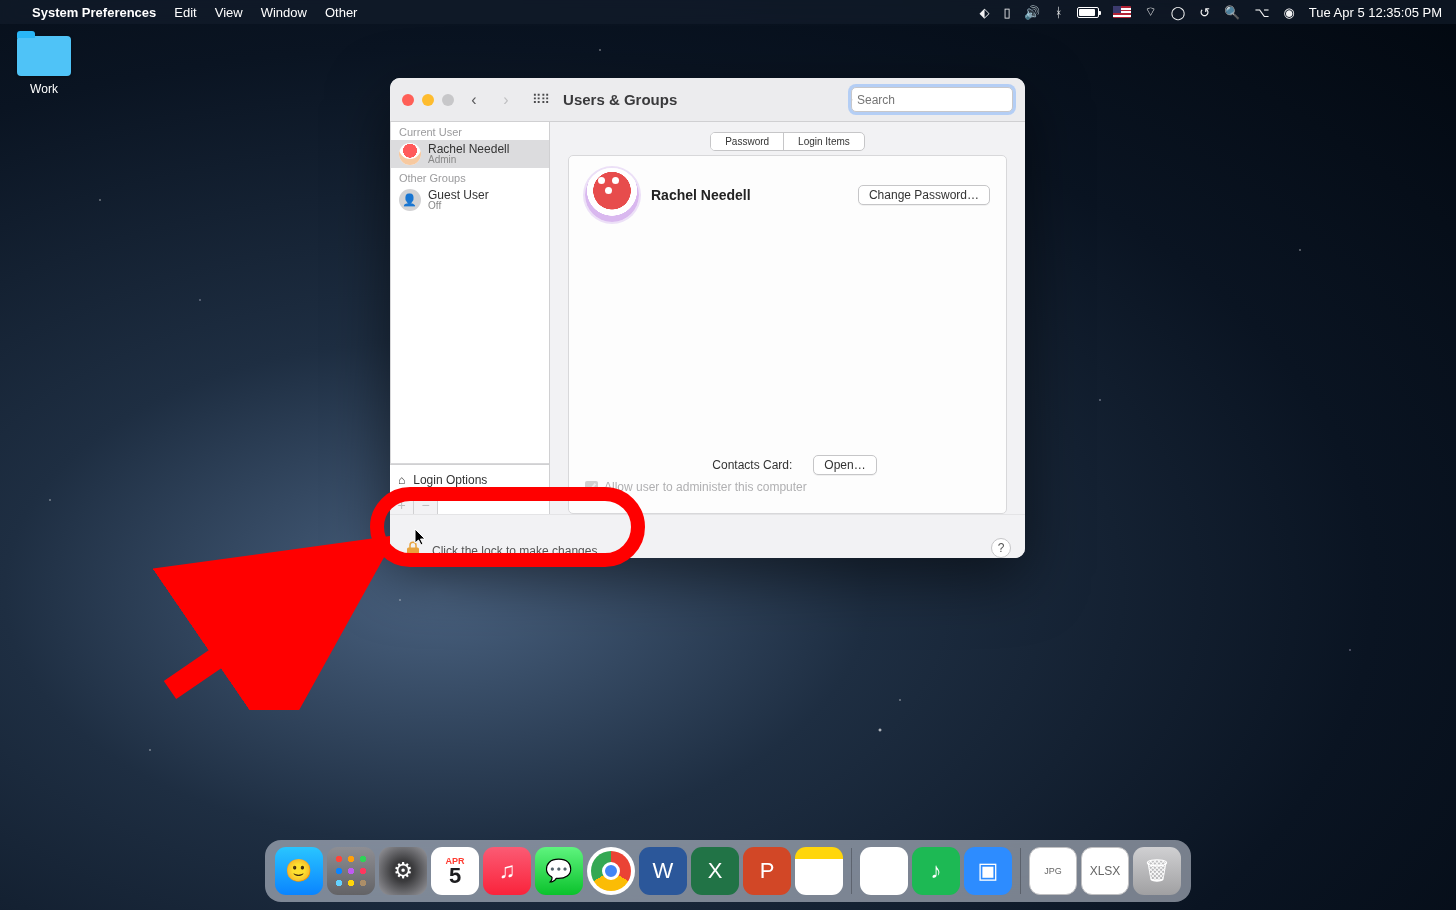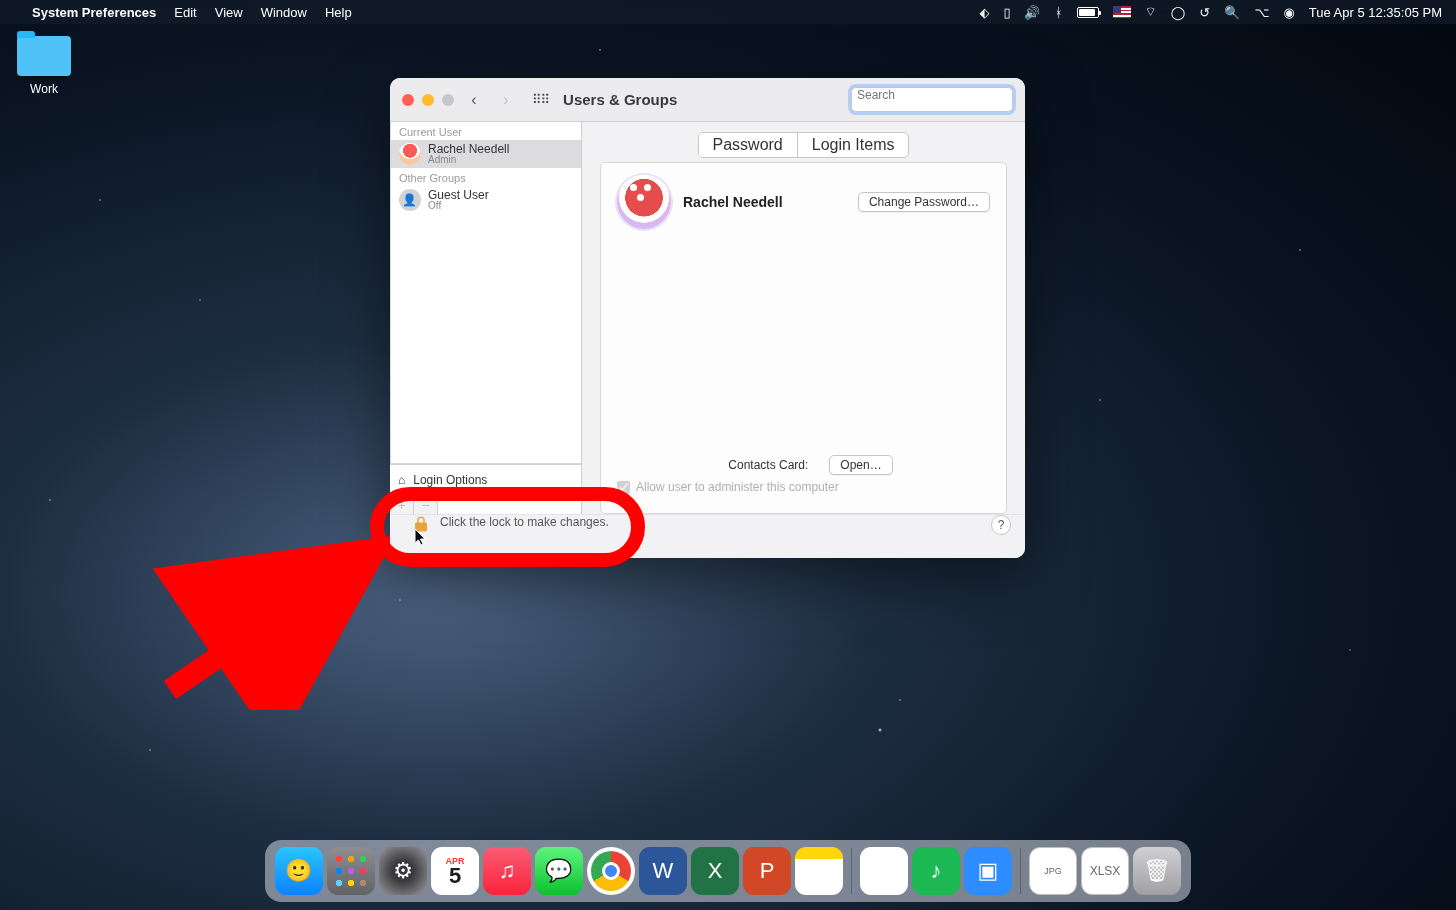--- a/index.html
+++ b/index.html
@@ -40,54 +40,54 @@
 .titlebar{height:44px;display:flex;align-items:center;padding:0 12px;gap:8px;background:#ececee;border-bottom:1px solid #d0d0d2;}
 .traffic{display:flex;gap:8px;}
 .dot{width:12px;height:12px;border-radius:50%;}
 .dot.red{background:#ff5f57;}
 .dot.yel{background:#febc2e;}
 .dot.grn{background:#c7c7c9;}
 .navbtn{width:24px;height:24px;display:flex;align-items:center;justify-content:center;color:#5a5a5c;font-size:16px;border:none;background:none;cursor:default;}
 .navbtn.disabled{color:#c0c0c2;}
 .gridbtn{margin-left:6px;color:#4a4a4c;font-size:13px;letter-spacing:-1px;}
 .wtitle{font-weight:600;font-size:15px;color:#3a3a3c;margin-left:6px;}
-.search{margin-left:auto;width:162px;height:25px;border:1px solid #c7c7ca;border-radius:5px;display:flex;align-items:flex-start;padding:0 0;background:#fff;box-shadow:0 0 0 3px #b4cef5;}
+.search{margin-left:auto;width:162px;height:25px;border:1px solid #c7c7ca;border-radius:5px;display:flex;align-items:center;padding:0 0;background:#fff;box-shadow:0 0 0 3px #b4cef5;}
 .search svg{width:12px;height:12px;fill:#9a9a9c;}
 .search input{border:none;outline:none;font-size:12px;flex:1;margin-left:4px;color:#333;background:transparent;}
 .body{flex:1;display:flex;}
-.sidebar{width:192px;border-right:1px solid #d0d0d2;display:flex;flex-direction:column;background:#fff;}
+.sidebar{width:160px;border-right:1px solid #d0d0d2;display:flex;flex-direction:column;background:#fff;}
 .userlist{flex:1;overflow:auto;border:1px solid #d8d8da;border-right:none;border-top:none;margin:0;}
 .sechdr{font-size:11px;color:#9b9b9d;padding:4px 8px 2px;}
 .useritem{display:flex;align-items:center;padding:3px 8px;gap:7px;}
 .useritem.sel{background:#dcdcde;}
 .avatar{width:22px;height:22px;border-radius:50%;background:#d2d2d4;display:flex;align-items:center;justify-content:center;font-size:12px;}
 .avatar.mush{background:radial-gradient(circle at 50% 35%,#ff5a5a 38%,#fff 39%);box-shadow:inset 0 -6px 0 #f7c9a0;}
 .u-meta{display:flex;flex-direction:column;line-height:1;}
 .u-name{font-size:12px;color:#333;}
 .u-role{font-size:10px;color:#888;}
 .loginopt{height:30px;display:flex;align-items:center;gap:8px;border-top:1px solid #d0d0d2;padding:0 8px;font-size:12px;color:#333;}
 .pm{height:20px;display:flex;border-top:1px solid #d0d0d2;}
 .pm button{width:24px;border:none;border-right:1px solid #d0d0d2;background:#f2f2f4;color:#bdbdbf;font-size:14px;line-height:1;}
 .main{flex:1;background:#f2f2f4;position:relative;padding:10px 18px 0;display:flex;flex-direction:column;}
 .segwrap{display:flex;justify-content:center;}
 .seg{display:flex;border:1px solid #c6c6c8;border-radius:5px;overflow:hidden;background:#fff;}
-.seg button{border:none;background:none;padding:3px 14px;font-size:16px;color:#333;}
+.seg button{border:none;background:none;padding:3px 14px;font-size:10px;color:#333;}
 .seg button.active{background:#fff;font-weight:500;}
 .seg button:not(:last-child){border-right:1px solid #c6c6c8;}
 .panel{flex:1;border:1px solid #d8d8da;border-radius:5px;background:#fdfdfd;margin-top:4px;padding:12px 16px;position:relative;}
 .profile{display:flex;align-items:center;gap:12px;}
 .bigav{width:54px;height:54px;border-radius:50%;background:radial-gradient(circle at 50% 42%,#e74c4c 45%,#fff 46% 60%,#d9b8ef 61%);position:relative;box-shadow:0 0 0 2px #ece0f7;}
 .bigav::after{content:"";position:absolute;width:7px;height:7px;background:#fff;border-radius:50%;top:9px;left:13px;box-shadow:14px 0 #fff,7px 10px #fff;}
 .profname{font-weight:600;font-size:14px;color:#222;}
 .chpw{margin-left:auto;}
 .macbtn{background:#fff;border:1px solid #c6c6c8;border-radius:5px;padding:2px 10px;font-size:12px;color:#333;box-shadow:0 1px 0 rgba(0,0,0,.05);}
 .contacts{position:absolute;bottom:38px;left:14px;right:0;display:flex;justify-content:center;align-items:center;gap:21px;font-size:12px;color:#333;}
 .allow{position:absolute;bottom:19px;left:16px;display:flex;align-items:center;gap:6px;font-size:12px;color:#b0b0b2;}
 .allow input{accent-color:#b0b0b2;}
-.lockbar{height:44px;display:flex;align-items:flex-start;padding:0 22px;background:#f2f2f4;border-top:1px solid #e4e4e6;gap:10px;position:relative;}
+.lockbar{height:44px;display:flex;align-items:flex-end;padding:0 14px;background:#f2f2f4;border-top:1px solid #e4e4e6;gap:10px;position:relative;}
 .lockico{width:18px;height:18px;display:flex;align-items:center;justify-content:center;}
 .locktxt{font-size:12px;color:#555;}
 .help{position:absolute;right:14px;width:20px;height:20px;border-radius:50%;border:1px solid #c6c6c8;background:#fff;display:flex;align-items:center;justify-content:center;font-size:12px;color:#555;}
 
 .redring{position:absolute;left:370px;top:487px;width:275px;height:80px;border:14px solid #ff0000;border-radius:45px;z-index:30;pointer-events:none;}
 .redarrow{position:absolute;left:130px;top:530px;width:260px;height:180px;z-index:29;pointer-events:none;}
 .cursorimg{position:absolute;left:414px;top:528px;z-index:31;pointer-events:none;}
 
 .dock{position:absolute;bottom:8px;left:50%;transform:translateX(-50%);height:62px;padding:4px 10px;background:rgba(210,215,225,.55);border-radius:16px;display:flex;align-items:center;gap:4px;backdrop-filter:blur(20px);z-index:40;}
 .dockapp{width:48px;height:48px;border-radius:11px;display:flex;align-items:center;justify-content:center;color:#fff;font-size:22px;font-weight:500;}
@@ -128,21 +128,21 @@
 
 <div class="desktop">
 
   <div class="menubar">
     <div class="ml">
       <span class="apple"></span>
       <span class="bold">System Preferences</span>
       <span>Edit</span>
       <span>View</span>
       <span>Window</span>
-      <span>Help</span>
+      <span>Other</span>
     </div>
     <div class="mr">
       <span class="ico">⬖</span>
       <span class="ico">▯</span>
       <span class="ico">🔊</span>
       <span class="ico">ᚼ</span>
       <span class="battery"></span>
       <span class="flag"></span>
       <span class="ico">⌔</span>
       <span class="ico">◯</span>

